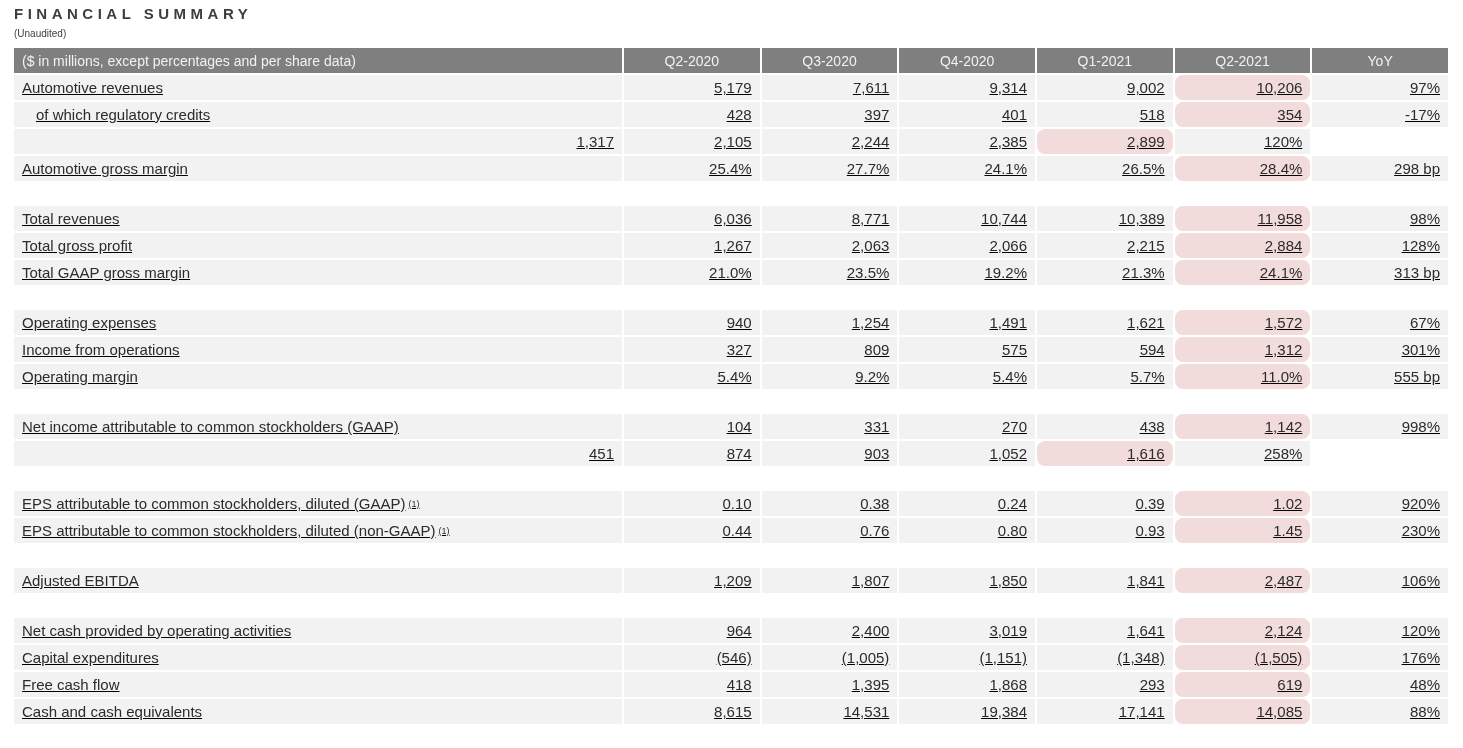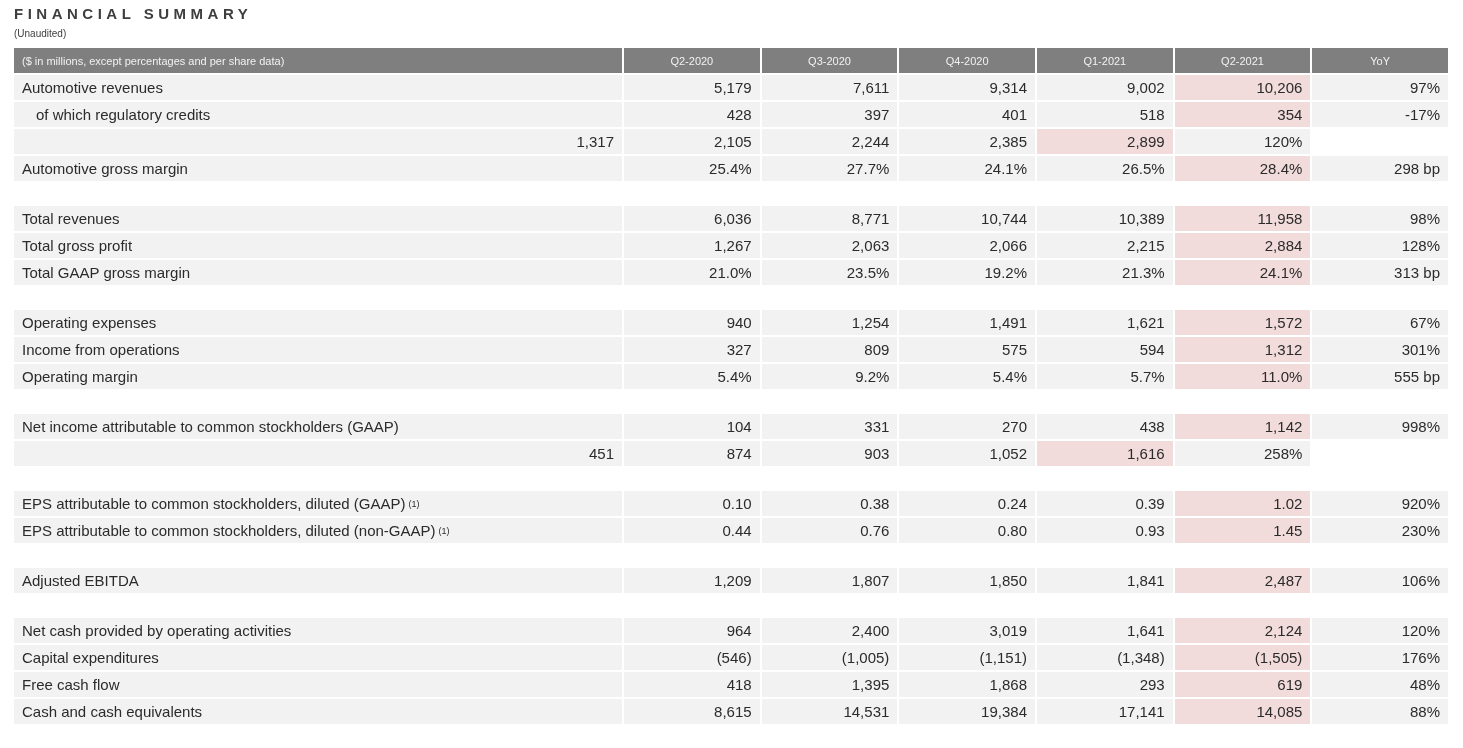--- a/index.html
+++ b/index.html
@@ -38,49 +38,49 @@
   .header-row, .row {
     display: grid;
     grid-template-columns: 608px repeat(6, 1fr);
     column-gap: 2px;
     height: 25px;
     margin-bottom: 2px;
   }
   .hcell {
     background: var(--header-bg, #7f7f7f);
     color: var(--header-text, #f2f2f2);
-    font-size: 11px;
+    font-size: 14px;
     display: flex;
     align-items: center;
     justify-content: center;
     white-space: nowrap;
   }
   .hcell.label {
     justify-content: flex-start;
     padding-left: 8px;
   }
-  .section { margin-bottom: 25px; }
+  .section { margin-bottom: 25px; text-decoration: underline; }
   .section:last-child { margin-bottom: 0; }
   .cell {
     background: var(--row-bg, #f2f2f2);
     color: var(--text, #2b2b2b);
     font-size: 15px;
     display: flex;
     align-items: center;
     justify-content: flex-end;
     padding-right: 8px;
     white-space: nowrap;
   }
   .cell.label {
     justify-content: flex-start;
     padding-left: 8px;
     padding-right: 0;
   }
   .cell.label.indent { padding-left: 22px; }
-  .cell.hl { background: var(--highlight-bg, #f2dcdb); }
+  .cell.hl { background: var(--highlight-bg, #f2dcdb); border-radius: 8px; }
   sup {
     font-size: 9px;
     margin-left: 3px;
     line-height: 0;
   }
 </style>
 </head>
 <body>
 
 <div class="page">

